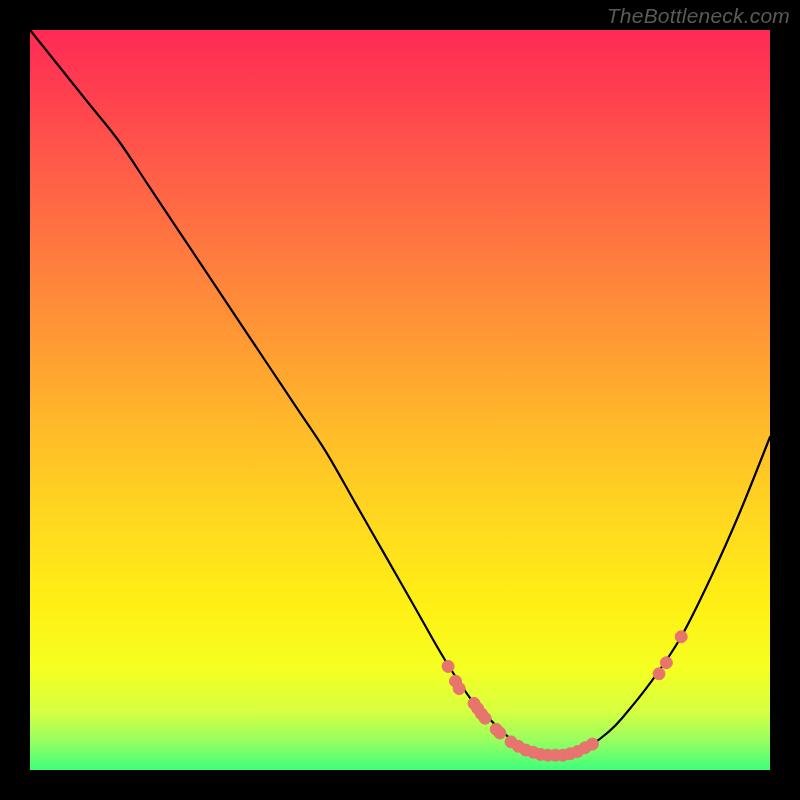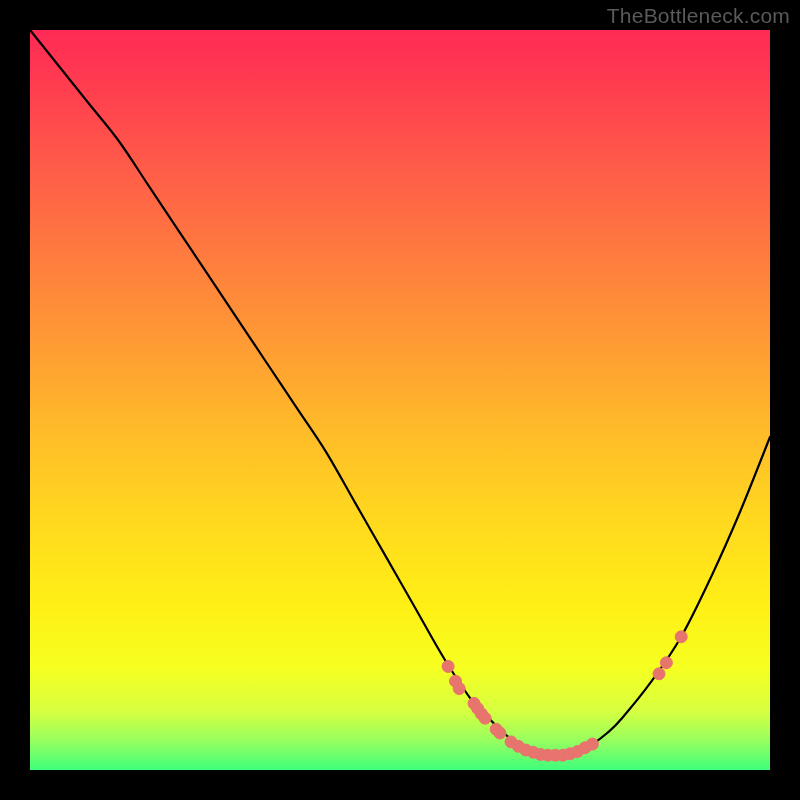--- a/index.html
+++ b/index.html
@@ -9,20 +9,21 @@
     height: 800px;
     background: #000;
     overflow: hidden;
     font-family: Arial, Helvetica, sans-serif;
   }
   .frame {
     position: relative;
     width: 800px;
     height: 800px;
     background: #000;
+    font-style: italic;
   }
   .watermark {
     position: absolute;
     top: 4px;
     right: 10px;
     color: #5a5a5a;
     font-size: 21px;
     font-weight: 500;
     letter-spacing: 0.2px;
     z-index: 5;

